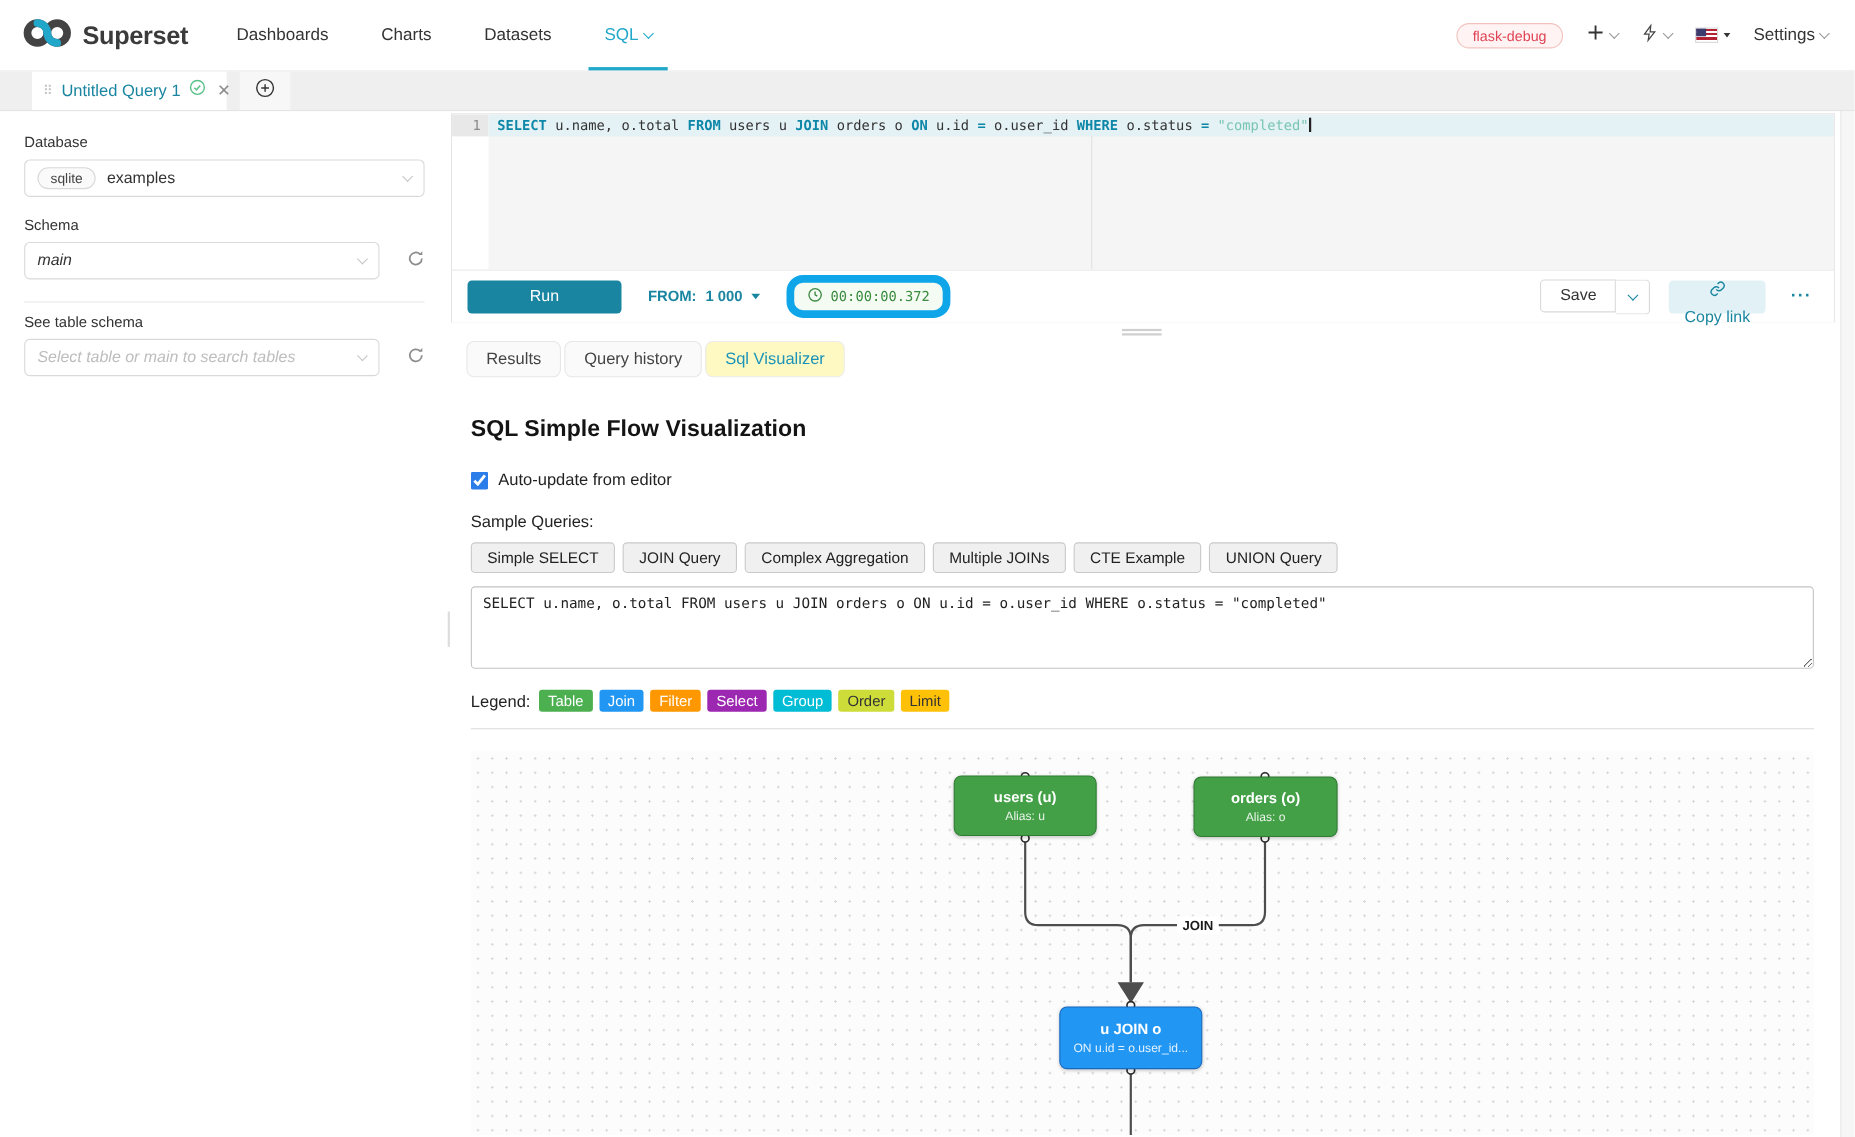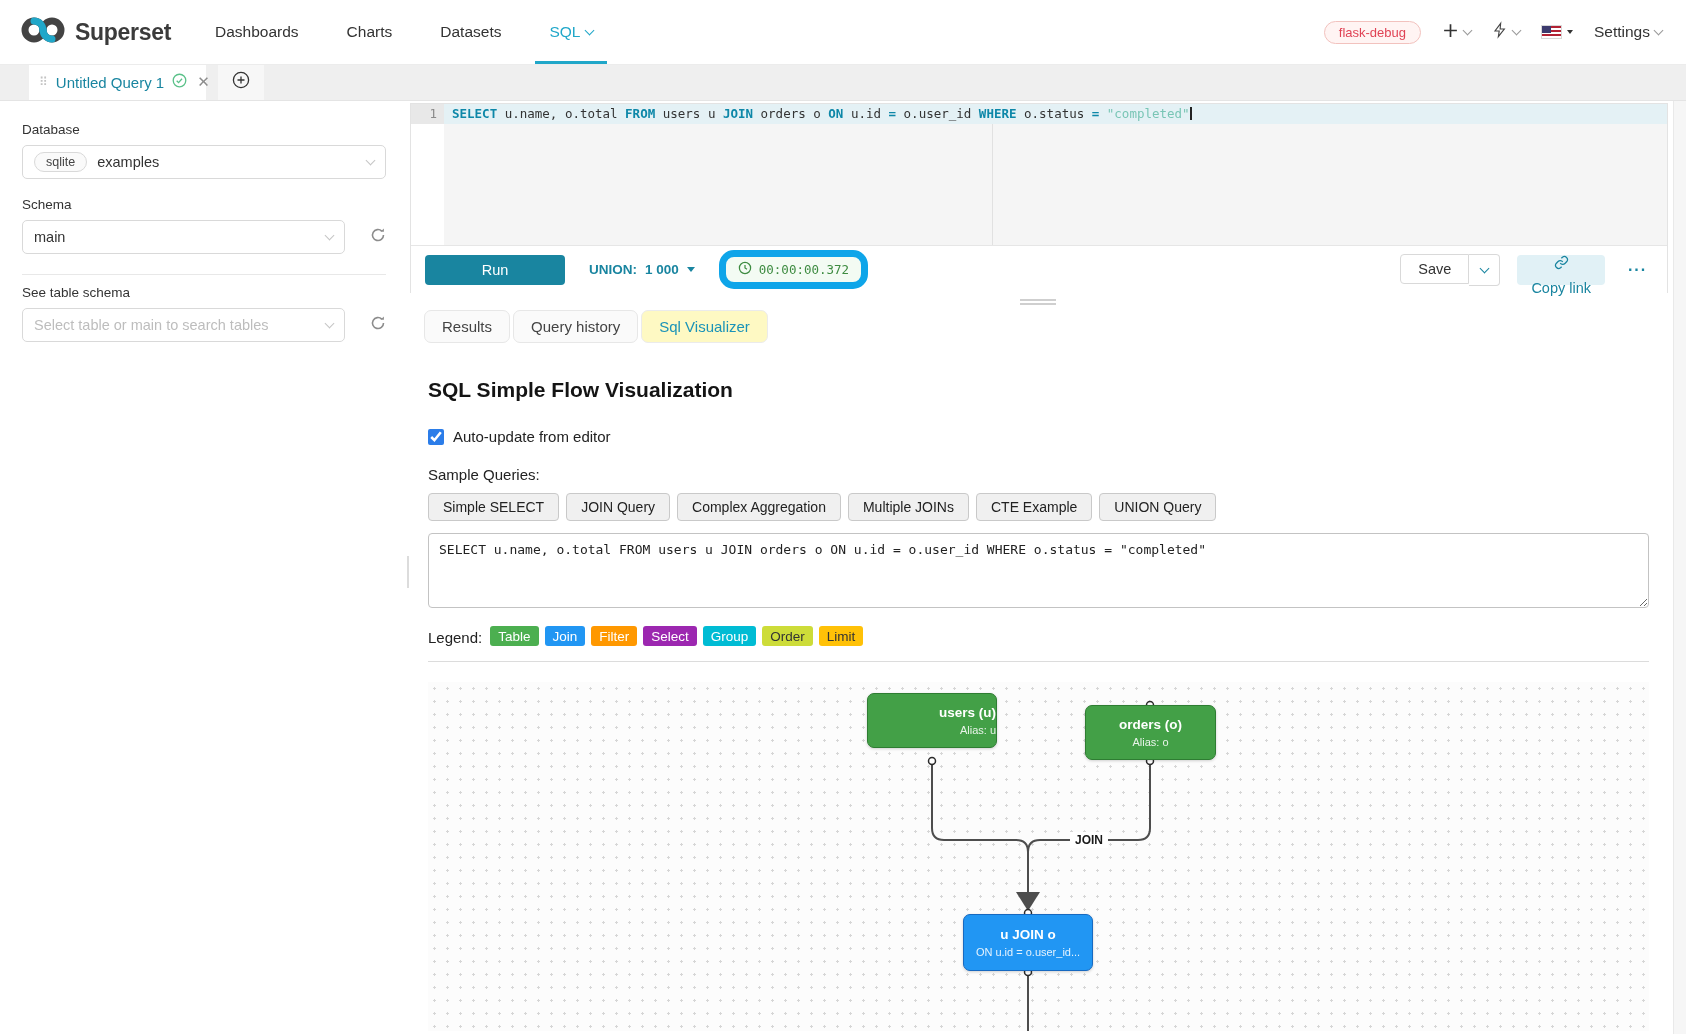--- a/index.html
+++ b/index.html
@@ -46,21 +46,21 @@
   .sidebar{position:absolute;left:0;top:100px;width:406px;bottom:0;background:#fff;
            padding:12px 20px 0 22px;box-sizing:border-box;}
   .side-label{font-size:13.5px;color:#333;margin:10px 0 8px;}
   .select{height:34px;border:1px solid #d9d9d9;border-radius:5px;display:flex;
           align-items:center;padding:0 11px;gap:10px;font-size:14.5px;color:#333;
           background:#fff;cursor:pointer;box-sizing:border-box;}
   .select .chev{margin-left:auto;border-color:#c5c5c5;}
   .engine-tag{font-size:12.5px;color:#444;background:#fafafa;border:1px solid #d9d9d9;
               border-radius:11px;padding:2px 11px;}
   .placeholder{color:#bdbdbd;}
-  .select-row{display:flex;align-items:center;gap:25px;}
+  .select-row{display:flex;align-items:center;gap:25px;font-style:italic;}
   .select-row .select{flex:1;}
   .side-divider{border:none;border-top:1px solid #e8e8e8;margin:20px 0 10px;}
   .resize-handle{position:absolute;left:407px;top:556px;width:2px;height:32px;background:#dcdcdc;}
 
   
   .north{position:absolute;left:410px;top:103px;width:1258px;height:190px;
          border:1px solid #e3e3e3;box-sizing:border-box;background:#fff;}
   .editor{position:relative;height:141px;border-bottom:1px solid #e6e6e6;overflow:hidden;
           font-family:"DejaVu Sans Mono",monospace;font-size:12.5px;}
   .code-area{position:absolute;left:33px;right:0;top:0;bottom:0;background:#f5f5f5;}
@@ -268,21 +268,21 @@
       <div class="print-margin"></div>
       <div class="code-line"><span><span class="tok-kw">SELECT</span><span class="tok-id"> u.name, o.total </span><span class="tok-kw">FROM</span><span class="tok-id"> users u </span><span class="tok-kw">JOIN</span><span class="tok-id"> orders o </span><span class="tok-kw">ON</span><span class="tok-id"> u.id </span><span class="tok-op">=</span><span class="tok-id"> o.user_id </span><span class="tok-kw">WHERE</span><span class="tok-id"> o.status </span><span class="tok-op">=</span><span class="tok-str"> "completed"</span></span><span class="cursor"></span></div>
     </div>
     <div class="gutter">
       <div class="gutter-cell">1</div>
     </div>
   </div>
   <div class="toolbar">
     <button class="run-btn">Run</button>
     <span class="limit">
-      <span>UNION:</span>
+      <span>FROM:</span>
       <span>1 000</span>
       <span class="caret-down"></span>
     </span>
     <span class="timer">
       <span>
         <svg width="14" height="14" viewBox="0 0 16 16">
             <circle cx="8" cy="8" r="6.4" fill="none" stroke="#3d8b40" stroke-width="1.4"></circle>
             <path d="M8 4.5V8l2.3 1.4" fill="none" stroke="#3d8b40" stroke-width="1.4"></path>
           </svg>
       </span>
@@ -361,21 +361,21 @@
         <path d="M722,81 L722,146 Q722,158 710,158 L612,158 Q600,158 600,170 L600,210" fill="none" stroke="#4d4d4d" stroke-width="2"></path>
         <path d="M600,292 L600,349" fill="none" stroke="#4d4d4d" stroke-width="2"></path>
         <polygon points="588,210 612,210 600,229" fill="#4d4d4d"></polygon>
         <circle cx="504" cy="23" r="3.5" fill="#fff" stroke="#2b2b2b" stroke-width="1.5"></circle>
         <circle cx="722" cy="23" r="3.5" fill="#fff" stroke="#2b2b2b" stroke-width="1.5"></circle>
         <circle cx="504" cy="79" r="3.5" fill="#fff" stroke="#2b2b2b" stroke-width="1.5"></circle>
         <circle cx="722" cy="79" r="3.5" fill="#fff" stroke="#2b2b2b" stroke-width="1.5"></circle>
         <circle cx="600" cy="231" r="3.5" fill="#fff" stroke="#2b2b2b" stroke-width="1.5"></circle>
         <circle cx="600" cy="290" r="3.5" fill="#fff" stroke="#2b2b2b" stroke-width="1.5"></circle>
       </svg>
-  <div class="flow-node" style="left: 439px; top: 11px; width: 130px; height: 55px; background: rgb(67, 160, 71); border-color: rgb(46, 125, 50); align-items: flex-end;">
+  <div class="flow-node" style="left: 439px; top: 22px; width: 130px; height: 55px; background: rgb(67, 160, 71); border-color: rgb(46, 125, 50);">
         <div class="t">users (u)</div>
         <div class="s">Alias: u</div>
       </div>
       <div class="flow-node" style="left: 657px; top: 23px; width: 131px; height: 55px; background: rgb(67, 160, 71); border-color: rgb(46, 125, 50);">
         <div class="t">orders (o)</div>
         <div class="s">Alias: o</div>
       </div>
       <div class="flow-node" style="left: 535px; top: 232px; width: 130px; height: 57px; background: rgb(33, 150, 243); border-color: rgb(23, 105, 192);">
         <div class="t">u JOIN o</div>
         <div class="s">ON u.id = o.user_id...</div>

